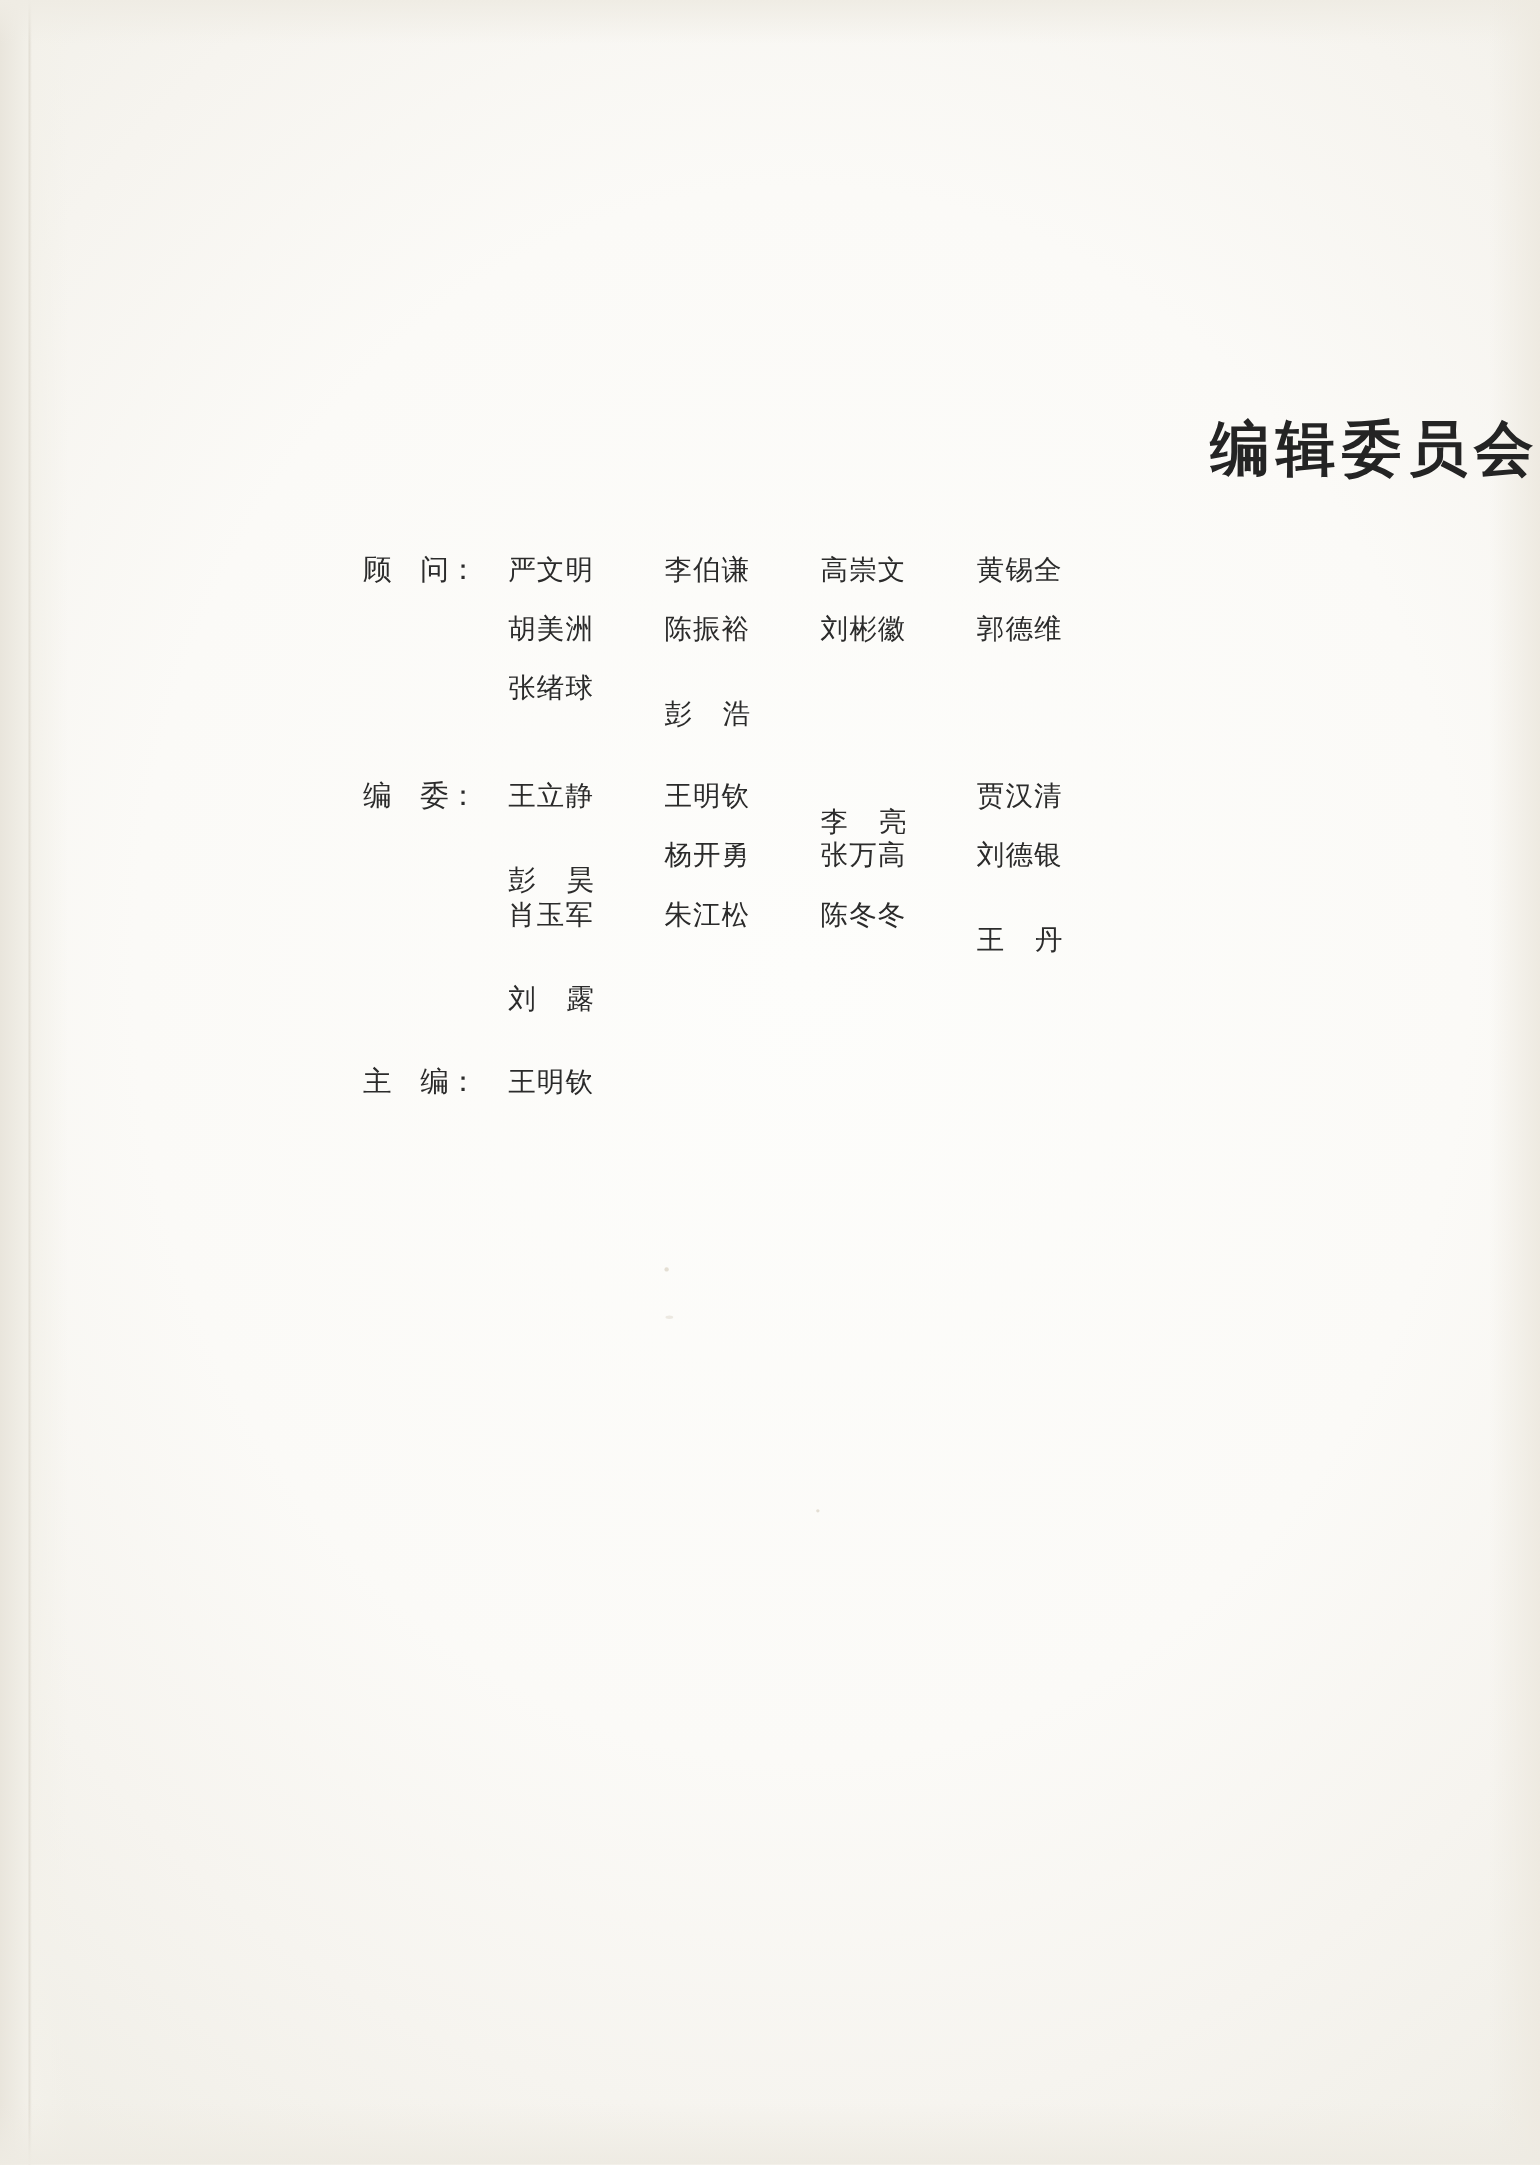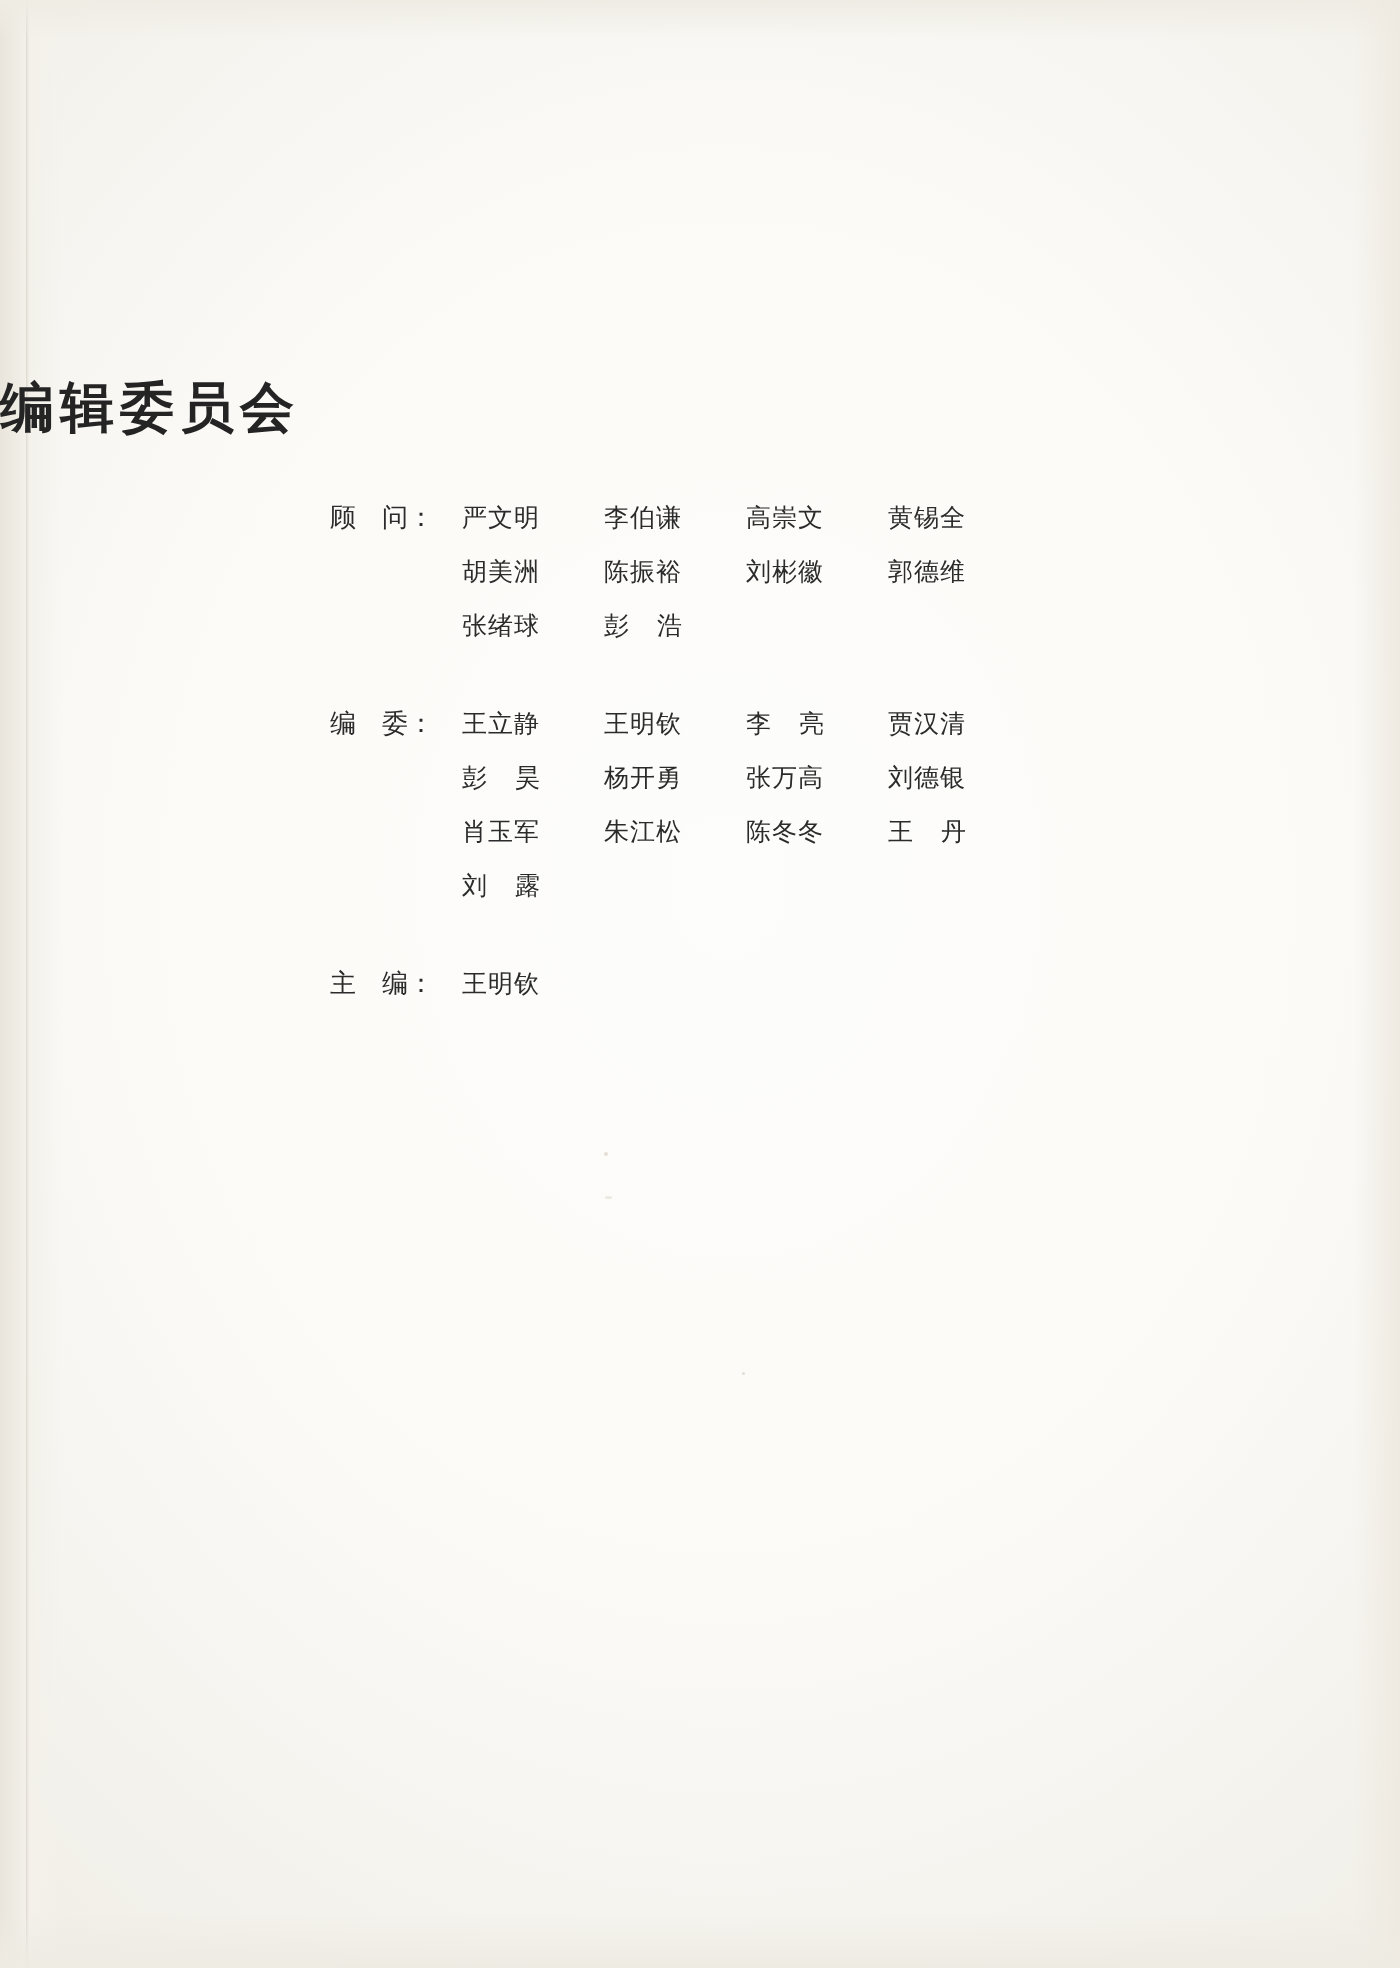--- a/index.html
+++ b/index.html
@@ -56,21 +56,21 @@
   .content {
     position: absolute;
     left: 0; top: 0;
     width: 1400px; height: 1968px;
   }
 
   .doc-title {
     position: absolute;
     left: 0; top: 372px;
     width: 1400px;
-    text-align: left;
+    text-align: right;
     font-size: 54px;
     font-weight: 700;
     letter-spacing: 6px;
     color: #242424;
     font-family: "DejaVu Serif", "Liberation Serif", serif;
   }
 
   .roster {
     position: absolute;
     left: 330px;
@@ -109,20 +109,21 @@
     width: 142px;
     flex: 0 0 142px;
     font-size: 25px;
     color: #2b2b2b;
     letter-spacing: 1px;
     white-space: nowrap;
     font-family: "DejaVu Serif", "Liberation Serif", serif;
   }
   .name.two {
     letter-spacing: 0;
+    margin-top: 23px;
   }
   .name.two .gap { display: inline-block; width: 28px; }
 
   
   .speck {
     position: absolute;
     background: #cfc6b4;
     border-radius: 50%;
     opacity: .55;
   }

